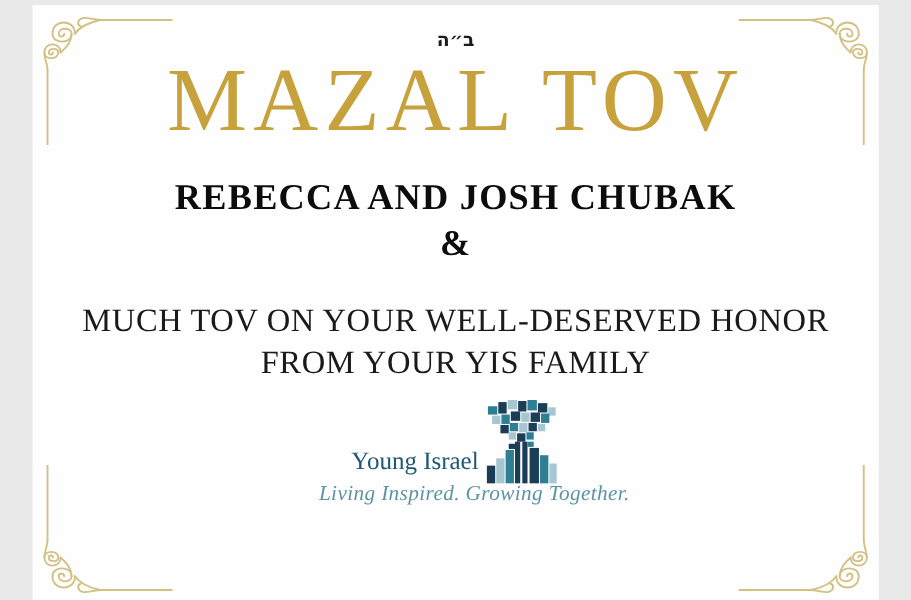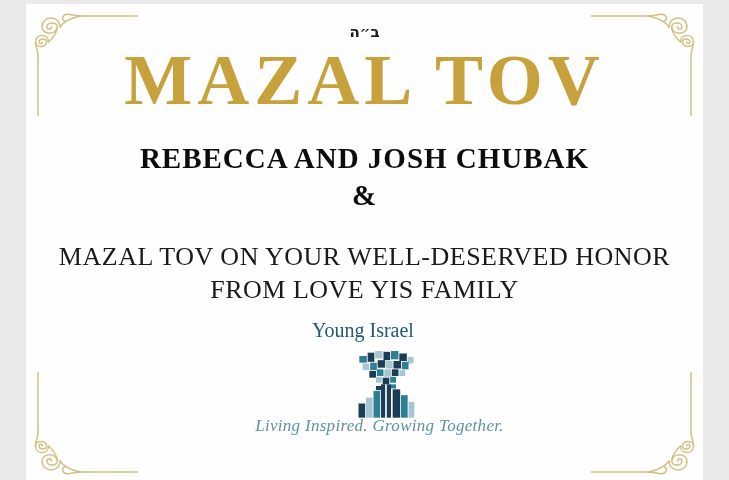--- a/index.html
+++ b/index.html
@@ -22,21 +22,21 @@
   
   .bh{
     margin-top:18px;
     font-family:"DejaVu Sans", sans-serif;
     font-size:15px;font-weight:700;color:#1c1c1c;
     height:20px;line-height:20px;
   }
   .title{
     margin:0;
     font-size:72px;line-height:76px;
-    font-weight:700;
+    font-weight:400;
     letter-spacing:5px;
     color:#c7a23c;
   }
   .honorees{
     margin-top:22px;
     font-size:29px;line-height:37px;
     font-weight:700;letter-spacing:1px;
     color:#0c0c0c;
   }
   .message{
@@ -44,21 +44,21 @@
     font-size:26px;line-height:33px;
     font-weight:400;letter-spacing:0.5px;
     color:#1a1a1a;
   }
   
   .logo{
     margin-top:14px;
     display:flex;flex-direction:column;align-items:center;
   }
   .logo-row{
-    display:flex;align-items:flex-end;justify-content:flex-start;flex-direction:column;
+    display:flex;align-items:flex-end;justify-content:flex-start;
   }
   .org-name{
     text-align:right;
     font-size:20px;line-height:21px;
     color:#205a72;
     padding-bottom:10px;margin-right:3px;
     font-weight:500;
   }
   .tree{width:62px;height:70px;}
   .tagline{
@@ -127,22 +127,22 @@
   <div class="bh">ב״ה</div>
 
   <h1 class="title">MAZAL TOV</h1>
 
   <div class="honorees">
     <div>REBECCA AND JOSH CHUBAK</div>
     <div>&amp;</div>
   </div>
 
   <div class="message">
-    <div>MAZAL TOV ON YOUR WELL-DESERVED HONOR</div>
-    <div>FROM LOVE YIS FAMILY</div>
+    <div>MUCH TOV ON YOUR WELL-DESERVED HONOR</div>
+    <div>FROM YOUR YIS FAMILY</div>
   </div>
 
   <div class="logo">
     <div class="logo-row">
       <div class="org-name">
         <div>Young Israel</div>
       </div>
       <svg class="tree" viewBox="0 0 72 84">
 
         <rect x="4" y="6" width="9" height="8" fill="#2f7f94"></rect>

